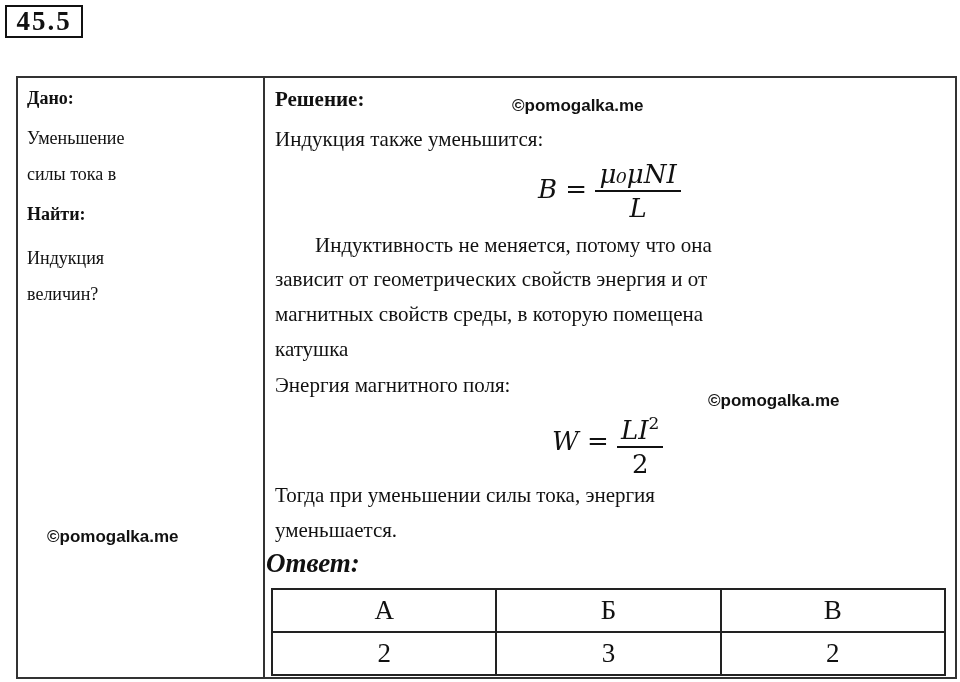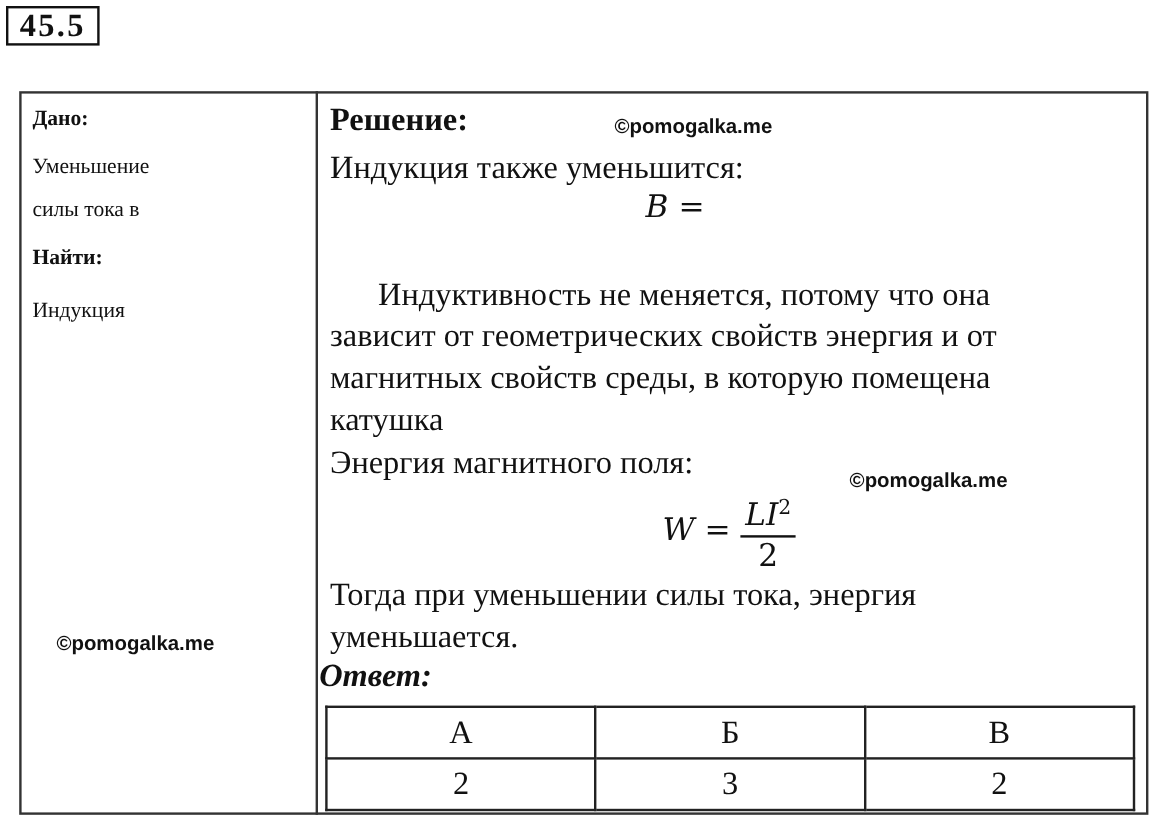--- a/index.html
+++ b/index.html
@@ -9,21 +9,21 @@
              border:2px solid #111; box-sizing:border-box;
              font-weight:bold; font-size:27px; line-height:29px; text-align:center;
              letter-spacing:2px; }
   .outer { position:absolute; left:16px; top:76px; width:941px; height:603px;
            border:2px solid #333; box-sizing:border-box; }
   .divider { position:absolute; left:263px; top:76px; width:2px; height:603px; background:#333; }
   .left { position:absolute; left:27px; top:80px; width:230px; font-size:18px; line-height:36px; }
   .left .h { font-weight:bold; }
   .wm { position:absolute; font-family:"Liberation Sans", "DejaVu Sans", sans-serif;
         font-weight:bold; font-size:17px; color:#111; }
-  .txt { position:absolute; left:275px; font-size:27px; line-height:34px; white-space:nowrap; }
+  .txt { position:absolute; left:275px; font-size:21px; line-height:34px; white-space:nowrap; }
   .bold { font-weight:bold; }
   .formula { position:absolute; font-family:"DejaVu Serif", serif; font-style:italic; font-size:26px; }
   .frac { display:inline-block; vertical-align:middle; text-align:center; }
   .frac .n { display:block; border-bottom:2px solid #111; padding:0 4px; line-height:32px; }
   .frac .d { display:block; line-height:32px; }
   .ans { position:absolute; font-style:italic; font-weight:bold; font-size:27px; }
   table.answer { position:absolute; left:271px; top:588px; width:675px; height:88px;
                  border-collapse:collapse; font-size:27px; }
   table.answer td { border:2px solid #222; text-align:center; width:33.3%; }
 </style>
@@ -34,31 +34,36 @@
 
 <div class="outer"></div>
 <div class="divider"></div>
 
 <div class="left">
   <div class="h" style="margin-bottom:4px;">Дано:</div>
   <div>Уменьшение</div>
   <div>силы тока в</div>
   <div class="h" style="margin:4px 0 8px;">Найти:</div>
   <div>Индукция</div>
+  <div>величин?</div>
 </div>
 
 <div class="wm" style="left:512px; top:96px;">©pomogalka.me</div>
 <div class="wm" style="left:708px; top:391px;">©pomogalka.me</div>
 <div class="wm" style="left:47px; top:527px;">©pomogalka.me</div>
 
 <div class="txt bold" style="top:82px;">Решение:</div>
 <div class="txt" style="top:122px;">Индукция также уменьшится:</div>
 
 <div class="formula" style="left:538px; top:158px;">
   <span>B =</span>
+  <span class="frac">
+    <span class="n">μ₀μNI</span>
+    <span class="d">L</span>
+  </span>
 </div>
 
 <div class="txt" style="top:228px;margin-left:40px;">Индуктивность не меняется, потому что она</div>
 <div class="txt" style="top:262px;">зависит от геометрических свойств энергия и от</div>
 <div class="txt" style="top:297px;">магнитных свойств среды, в которую помещена</div>
 <div class="txt" style="top:332px;">катушка</div>
 <div class="txt" style="top:368px;">Энергия магнитного поля:</div>
 
 <div class="formula" style="left:552px; top:407px;">
   <span>W =</span>

